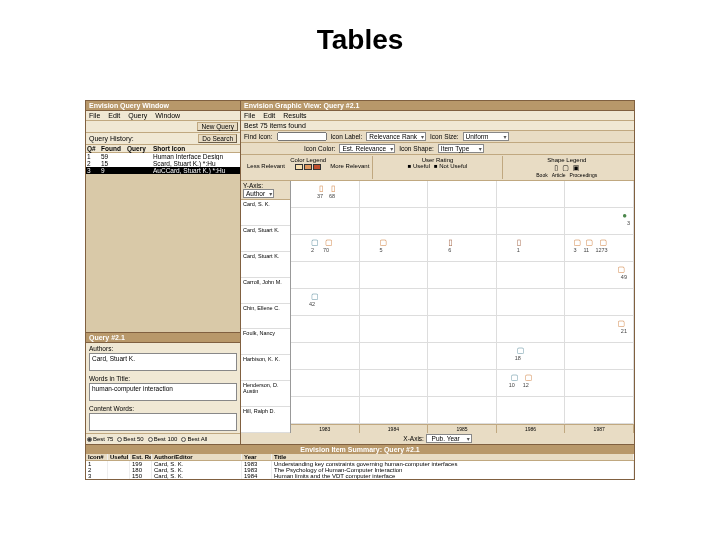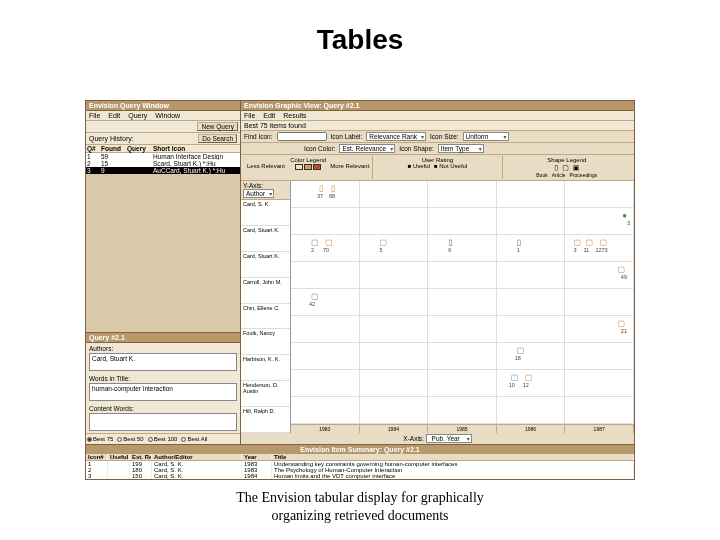--- a/index.html
+++ b/index.html
@@ -382,16 +382,13 @@
         <div class="s-c sc1">3</div>
           <div class="s-c sc2"></div>
           <div class="s-c sc3">150</div>
           <div class="s-c sc4">Card, S. K.</div>
           <div class="s-c sc5">1984</div>
           <div class="s-c sc6">Human limits and the VDT computer interface</div>
       </div>
     </div>
   </div>
 
-  <div class="caption">
-    <span>The Envision tabular display for graphically</span><br><span>organizing retrieved documents</span>
-  </div>
 </div>
 
 </body></html>

